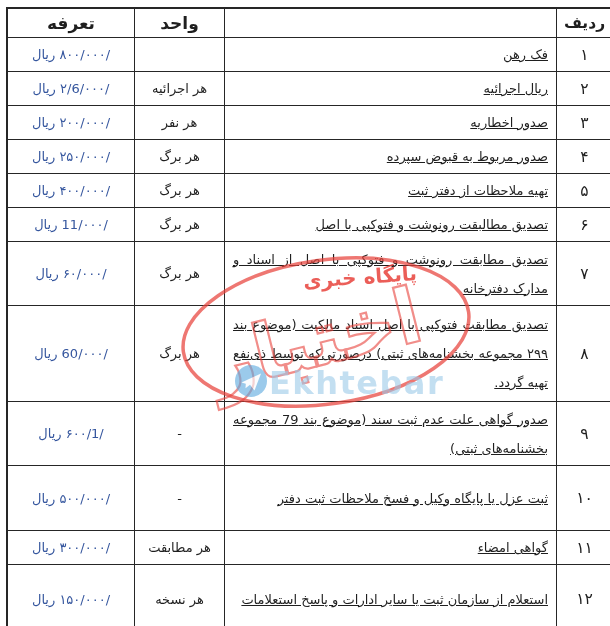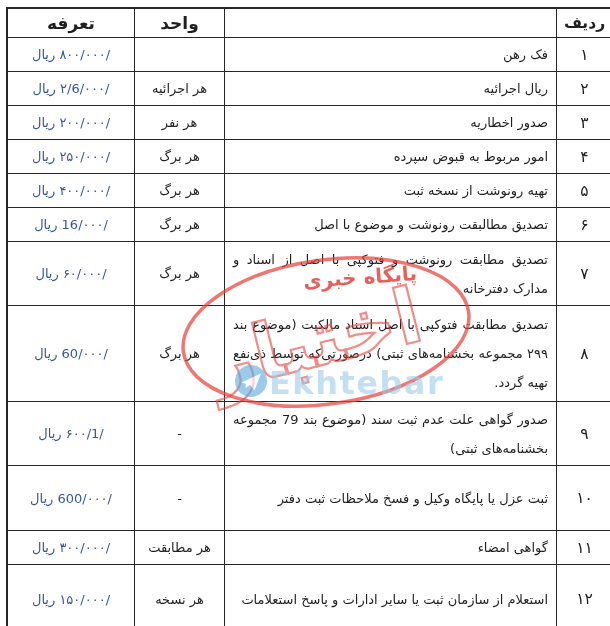--- a/index.html
+++ b/index.html
@@ -16,21 +16,21 @@
   }
   th,td{
     border:1.5px solid #262626;
     vertical-align:middle;
     color:#1f1f1f;
     padding:0;
   }
   th{font-weight:bold;font-size:17px;height:28px;text-align:center;}
   td{font-size:13px;}
   .c-radif{width:55px;text-align:center;font-size:15.5px;}
-  .c-desc{width:331px;}
+  .c-desc{width:331px;text-decoration:underline;}
   td.c-desc{
     text-align:justify;
     padding:2px 8px;
     line-height:29px;
   }
   .c-vahed{width:89px;text-align:center;}
   .c-tarefe{width:126px;text-align:center;}
   td.c-tarefe{color:#35569e;}
   td.c-tarefe .amt{direction:ltr;unicode-bidi:isolate;}
   svg.watermark{
@@ -70,37 +70,37 @@
 
     <tr style="height: 31px;">
       <td class="c-radif">۳</td>
       <td class="c-desc">صدور اخطاریه</td>
       <td class="c-vahed">هر نفر</td>
       <td class="c-tarefe"><span class="amt" dir="ltr">۲۰۰/۰۰۰/</span> <span class="cur">ریال</span></td>
     </tr>
 
     <tr style="height: 32px;">
       <td class="c-radif">۴</td>
-      <td class="c-desc">امور مربوط به قبوض سپرده</td>
+      <td class="c-desc">صدور مربوط به قبوض سپرده</td>
       <td class="c-vahed">هر برگ</td>
       <td class="c-tarefe"><span class="amt" dir="ltr">۲۵۰/۰۰۰/</span> <span class="cur">ریال</span></td>
     </tr>
 
     <tr style="height: 32px;">
       <td class="c-radif">۵</td>
-      <td class="c-desc">تهیه رونوشت از نسخه ثبت</td>
+      <td class="c-desc">تهیه ملاحظات از دفتر ثبت</td>
       <td class="c-vahed">هر برگ</td>
       <td class="c-tarefe"><span class="amt" dir="ltr">۴۰۰/۰۰۰/</span> <span class="cur">ریال</span></td>
     </tr>
 
     <tr style="height: 31px;">
       <td class="c-radif">۶</td>
-      <td class="c-desc">تصدیق مطالبقت رونوشت و موضوع با اصل</td>
+      <td class="c-desc">تصدیق مطالبقت رونوشت و فتوکپی با اصل</td>
       <td class="c-vahed">هر برگ</td>
-      <td class="c-tarefe"><span class="amt" dir="ltr">16/۰۰۰/</span> <span class="cur">ریال</span></td>
+      <td class="c-tarefe"><span class="amt" dir="ltr">11/۰۰۰/</span> <span class="cur">ریال</span></td>
     </tr>
 
     <tr style="height: 64px;">
       <td class="c-radif">۷</td>
       <td class="c-desc">تصدیق مطابقت رونوشت و فتوکپی با اصل از اسناد و مدارک دفترخانه</td>
       <td class="c-vahed">هر برگ</td>
       <td class="c-tarefe"><span class="amt" dir="ltr">۶۰/۰۰۰/</span> <span class="cur">ریال</span></td>
     </tr>
 
     <tr style="height: 96px;">
@@ -114,21 +114,21 @@
       <td class="c-radif">۹</td>
       <td class="c-desc">صدور گواهی علت عدم ثبت سند (موضوع بند 79 مجموعه بخشنامه‌های ثبتی)</td>
       <td class="c-vahed">-</td>
       <td class="c-tarefe"><span class="amt" dir="ltr">۶۰۰/1/</span> <span class="cur">ریال</span></td>
     </tr>
 
     <tr style="height: 65px;">
       <td class="c-radif">۱۰</td>
       <td class="c-desc">ثبت عزل یا پایگاه وکیل و فسخ ملاحظات ثبت دفتر</td>
       <td class="c-vahed">-</td>
-      <td class="c-tarefe"><span class="amt" dir="ltr">600/۰۰۰/</span> <span class="cur">ریال</span></td>
+      <td class="c-tarefe"><span class="amt" dir="ltr">۵۰۰/۰۰۰/</span> <span class="cur">ریال</span></td>
     </tr>
 
     <tr style="height: 31px;">
       <td class="c-radif">۱۱</td>
       <td class="c-desc">گواهی امضاء</td>
       <td class="c-vahed">هر مطابقت</td>
       <td class="c-tarefe"><span class="amt" dir="ltr">۳۰۰/۰۰۰/</span> <span class="cur">ریال</span></td>
     </tr>
 
     <tr style="height: 70px;">

